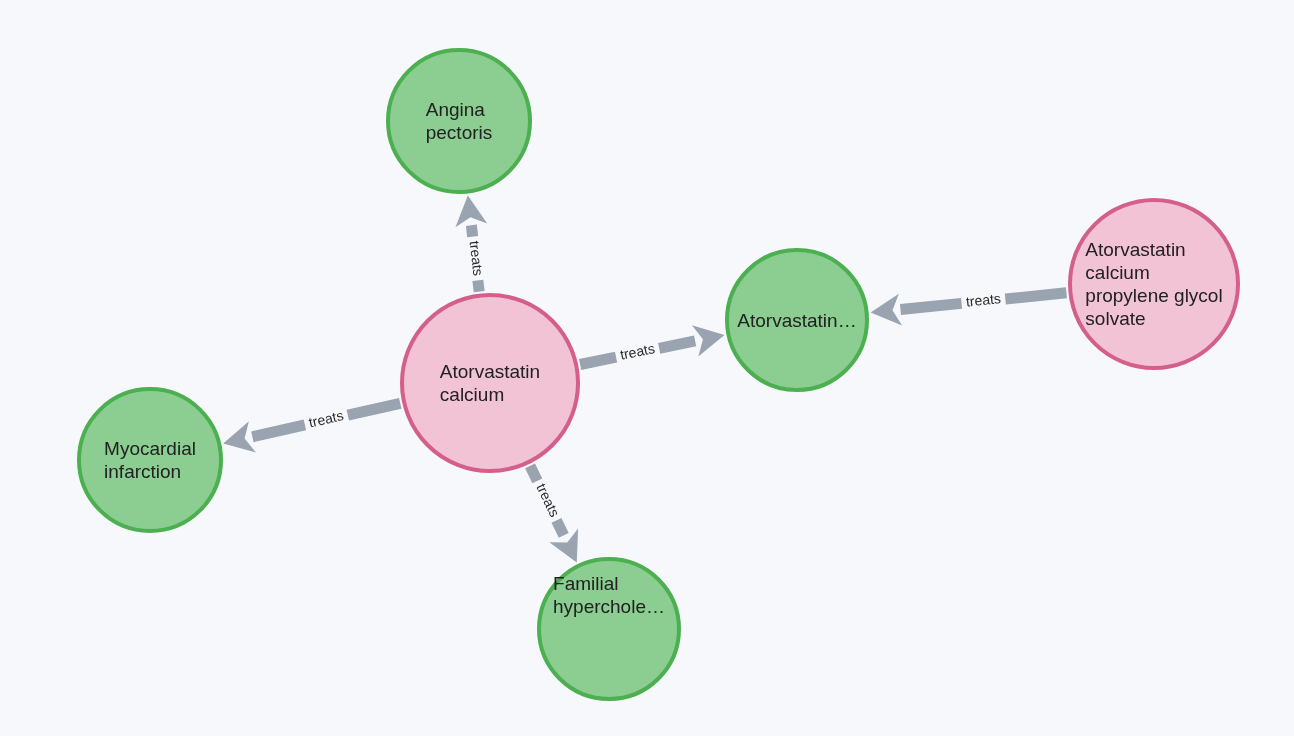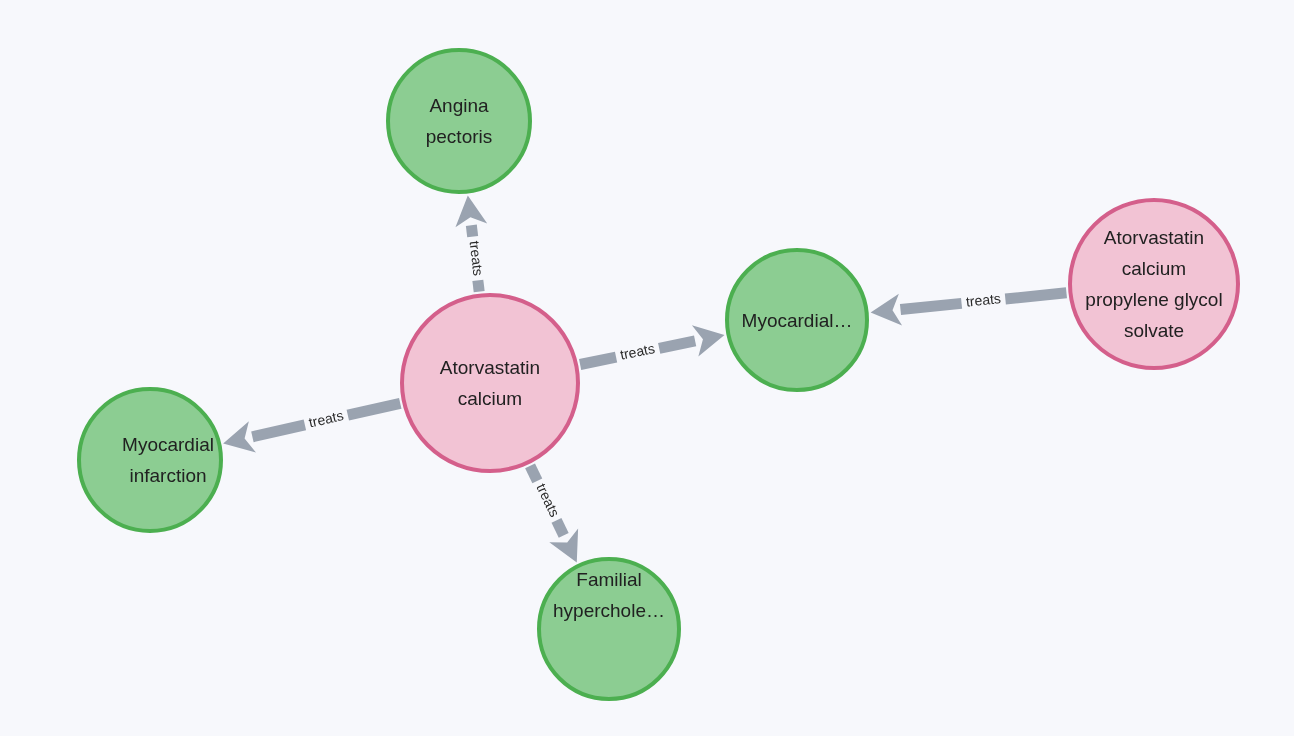--- a/index.html
+++ b/index.html
@@ -46,25 +46,25 @@
   .node-circle.green {
     fill: #8ccd92;
     stroke: #4caf50;
   }
   .node-circle.pink {
     fill: #f2c3d4;
     stroke: #d45f8b;
   }
   .node-label {
     position: absolute;
-    text-align: center;
+    text-align: left;
     color: #212121;
     font-family: "Liberation Sans", sans-serif;
     font-size: 19px;
-    line-height: 31px;
+    line-height: 23px;
     white-space: pre;
     transform: translate(-50%, -50%);
     pointer-events: none;
   }
 </style>
 </head>
 <body>
 
 <div id="graph-canvas">
   <svg id="graph-svg" viewBox="0 0 1294 736" xmlns="http://www.w3.org/2000/svg">
@@ -109,22 +109,22 @@
         <text class="edge-label" x="326.34" y="420.06" transform="rotate(-12.76 326.34 420.06)">treats</text>
         <text class="edge-label" x="546.89" y="500.60" transform="rotate(64.19 546.89 500.60)">treats</text>
         <text class="edge-label" x="983.46" y="301.20" transform="rotate(-5.76 983.46 301.20)">treats</text>
       </g>
   </svg>
   <div id="node-labels-layer">
       <div class="node-label" style="left: 459px; top: 121px;">Angina
 pectoris</div>
       <div class="node-label" style="left: 490px; top: 383px;">Atorvastatin
 calcium</div>
-      <div class="node-label" style="left: 797px; top: 320px;">Myocardial…</div>
-      <div class="node-label" style="left: 168px; top: 460px;">Myocardial
+      <div class="node-label" style="left: 797px; top: 320px;">Atorvastatin…</div>
+      <div class="node-label" style="left: 150px; top: 460px;">Myocardial
 infarction</div>
       <div class="node-label" style="left: 609px; top: 595px;">Familial
 hyperchole…</div>
       <div class="node-label" style="left: 1154px; top: 284px;">Atorvastatin
 calcium
 propylene glycol
 solvate</div>
     </div>
 </div>
 

